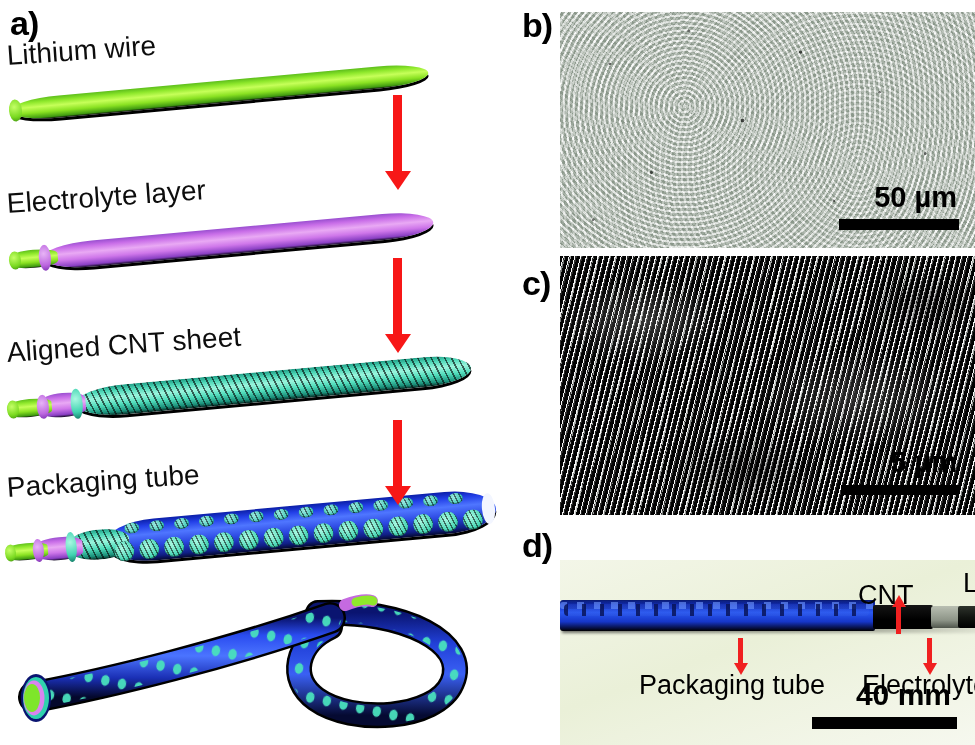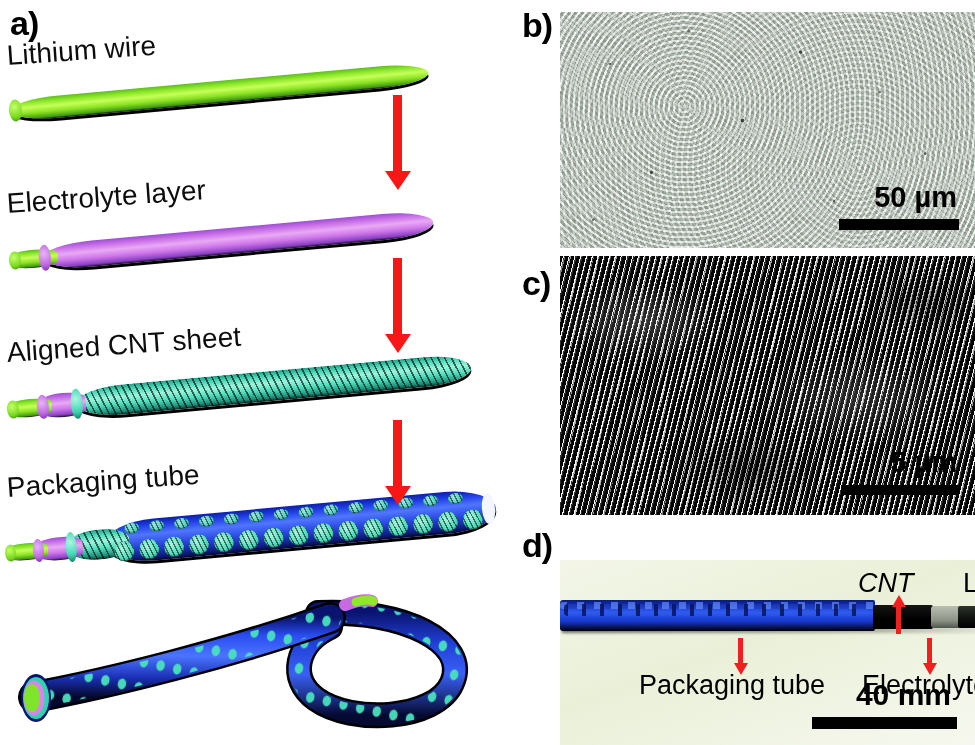--- a/index.html
+++ b/index.html
@@ -247,21 +247,21 @@
   <div class="panel-letter" style="left:518px;top:528px;z-index:60;">d)</div>
   <div id="panelD">
 
     <div id="dshadow"></div>
     <div id="dtube"></div>
     <div id="dbumps"></div>
     <div id="dcnt"></div>
     <div id="delec"></div>
     <div id="dli"></div>
 
-    <div class="dlabel" style="left:298px;top:8px;font-style:italic;">CNT</div>
+    <div class="dlabel" style="left:298px;top:20px;">CNT</div>
     <div class="darrow up" style="left:336px;top:46px;height:28px;"></div>
 
     <div class="dlabel" style="left:403px;top:8px;">Li</div>
 
     <div class="darrow down" style="left:178px;top:78px;height:26px;"></div>
     <div class="dlabel" style="left:79px;top:110px;">Packaging tube</div>
 
     <div class="darrow down" style="left:367px;top:78px;height:26px;"></div>
     <div class="dlabel" style="left:302px;top:110px;">Electrolyte</div>
 

